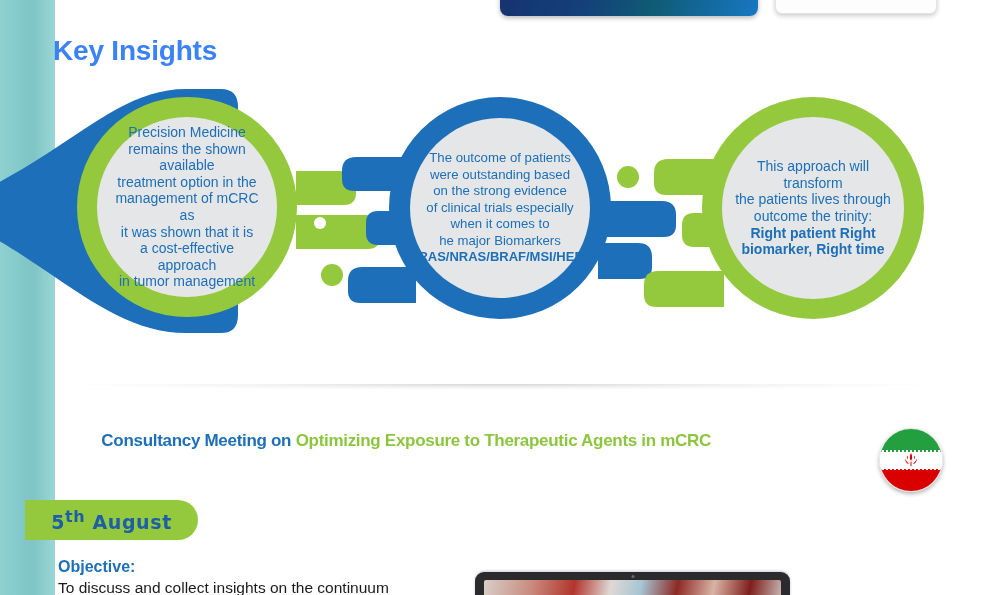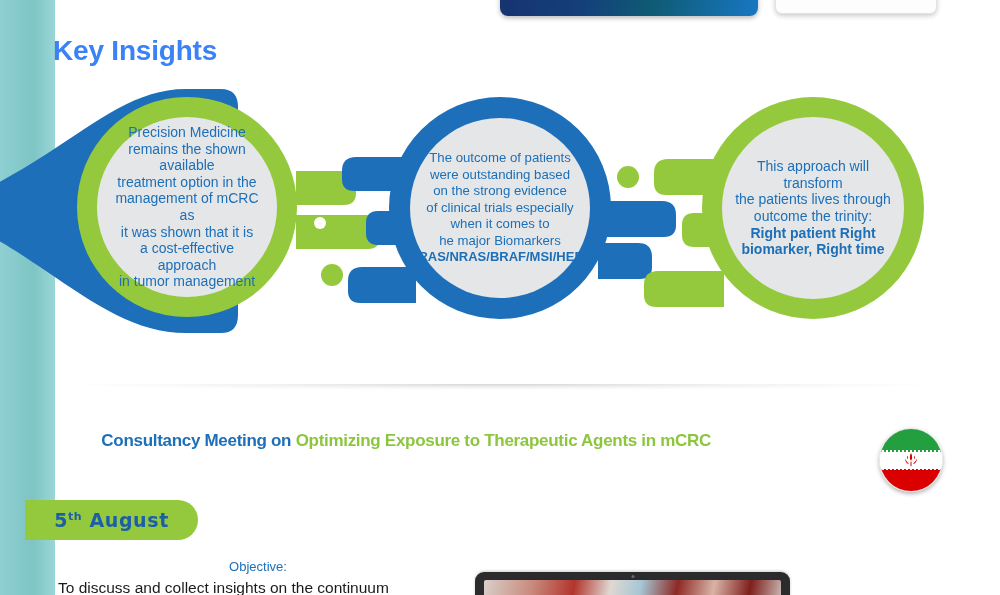--- a/index.html
+++ b/index.html
@@ -101,26 +101,26 @@
 
   .date-badge{
     position:absolute;left:25px;top:85px;width:173px;height:40px;
     background:#95c93d;border-radius:0 20px 20px 0;
     display:flex;align-items:center;justify-content:center;
   }
   .date-badge .dtxt{
     color:#1c5fa8;font-size:19px;font-weight:bold;
     font-family:"DejaVu Sans", sans-serif;letter-spacing:.6px;
   }
-  .date-badge .dtxt sup{font-size:11px;vertical-align:super;}
+  .date-badge .dtxt sup{font-size:16px;vertical-align:super;}
 
   .objective{
     position:absolute;left:58px;top:142px;width:400px;
   }
-  .obj-label{color:#1c6fb8;font-size:13px;font-weight:normal;line-height:20px;text-align:center;}
+  .obj-label{color:#1c6fb8;font-size:16px;font-weight:bold;line-height:20px;}
   .obj-text{color:#1a1a1a;font-size:15.5px;line-height:21px;}
 
   
   .flag{
     position:absolute;left:879px;top:428px;width:62px;height:62px;border-radius:50%;
     overflow:hidden;box-shadow:0 2px 4px rgba(0,0,0,.30);z-index:6;border:1px solid #e7e7e7;
   }
   .flag .fg{position:absolute;left:0;top:0;width:100%;height:33.34%;background:#239f40;}
   .flag .fw{position:absolute;left:0;top:33.34%;width:100%;height:33.33%;background:#ffffff;}
   .flag .fr{position:absolute;left:0;top:66.66%;width:100%;height:33.34%;background:#da0000;}

